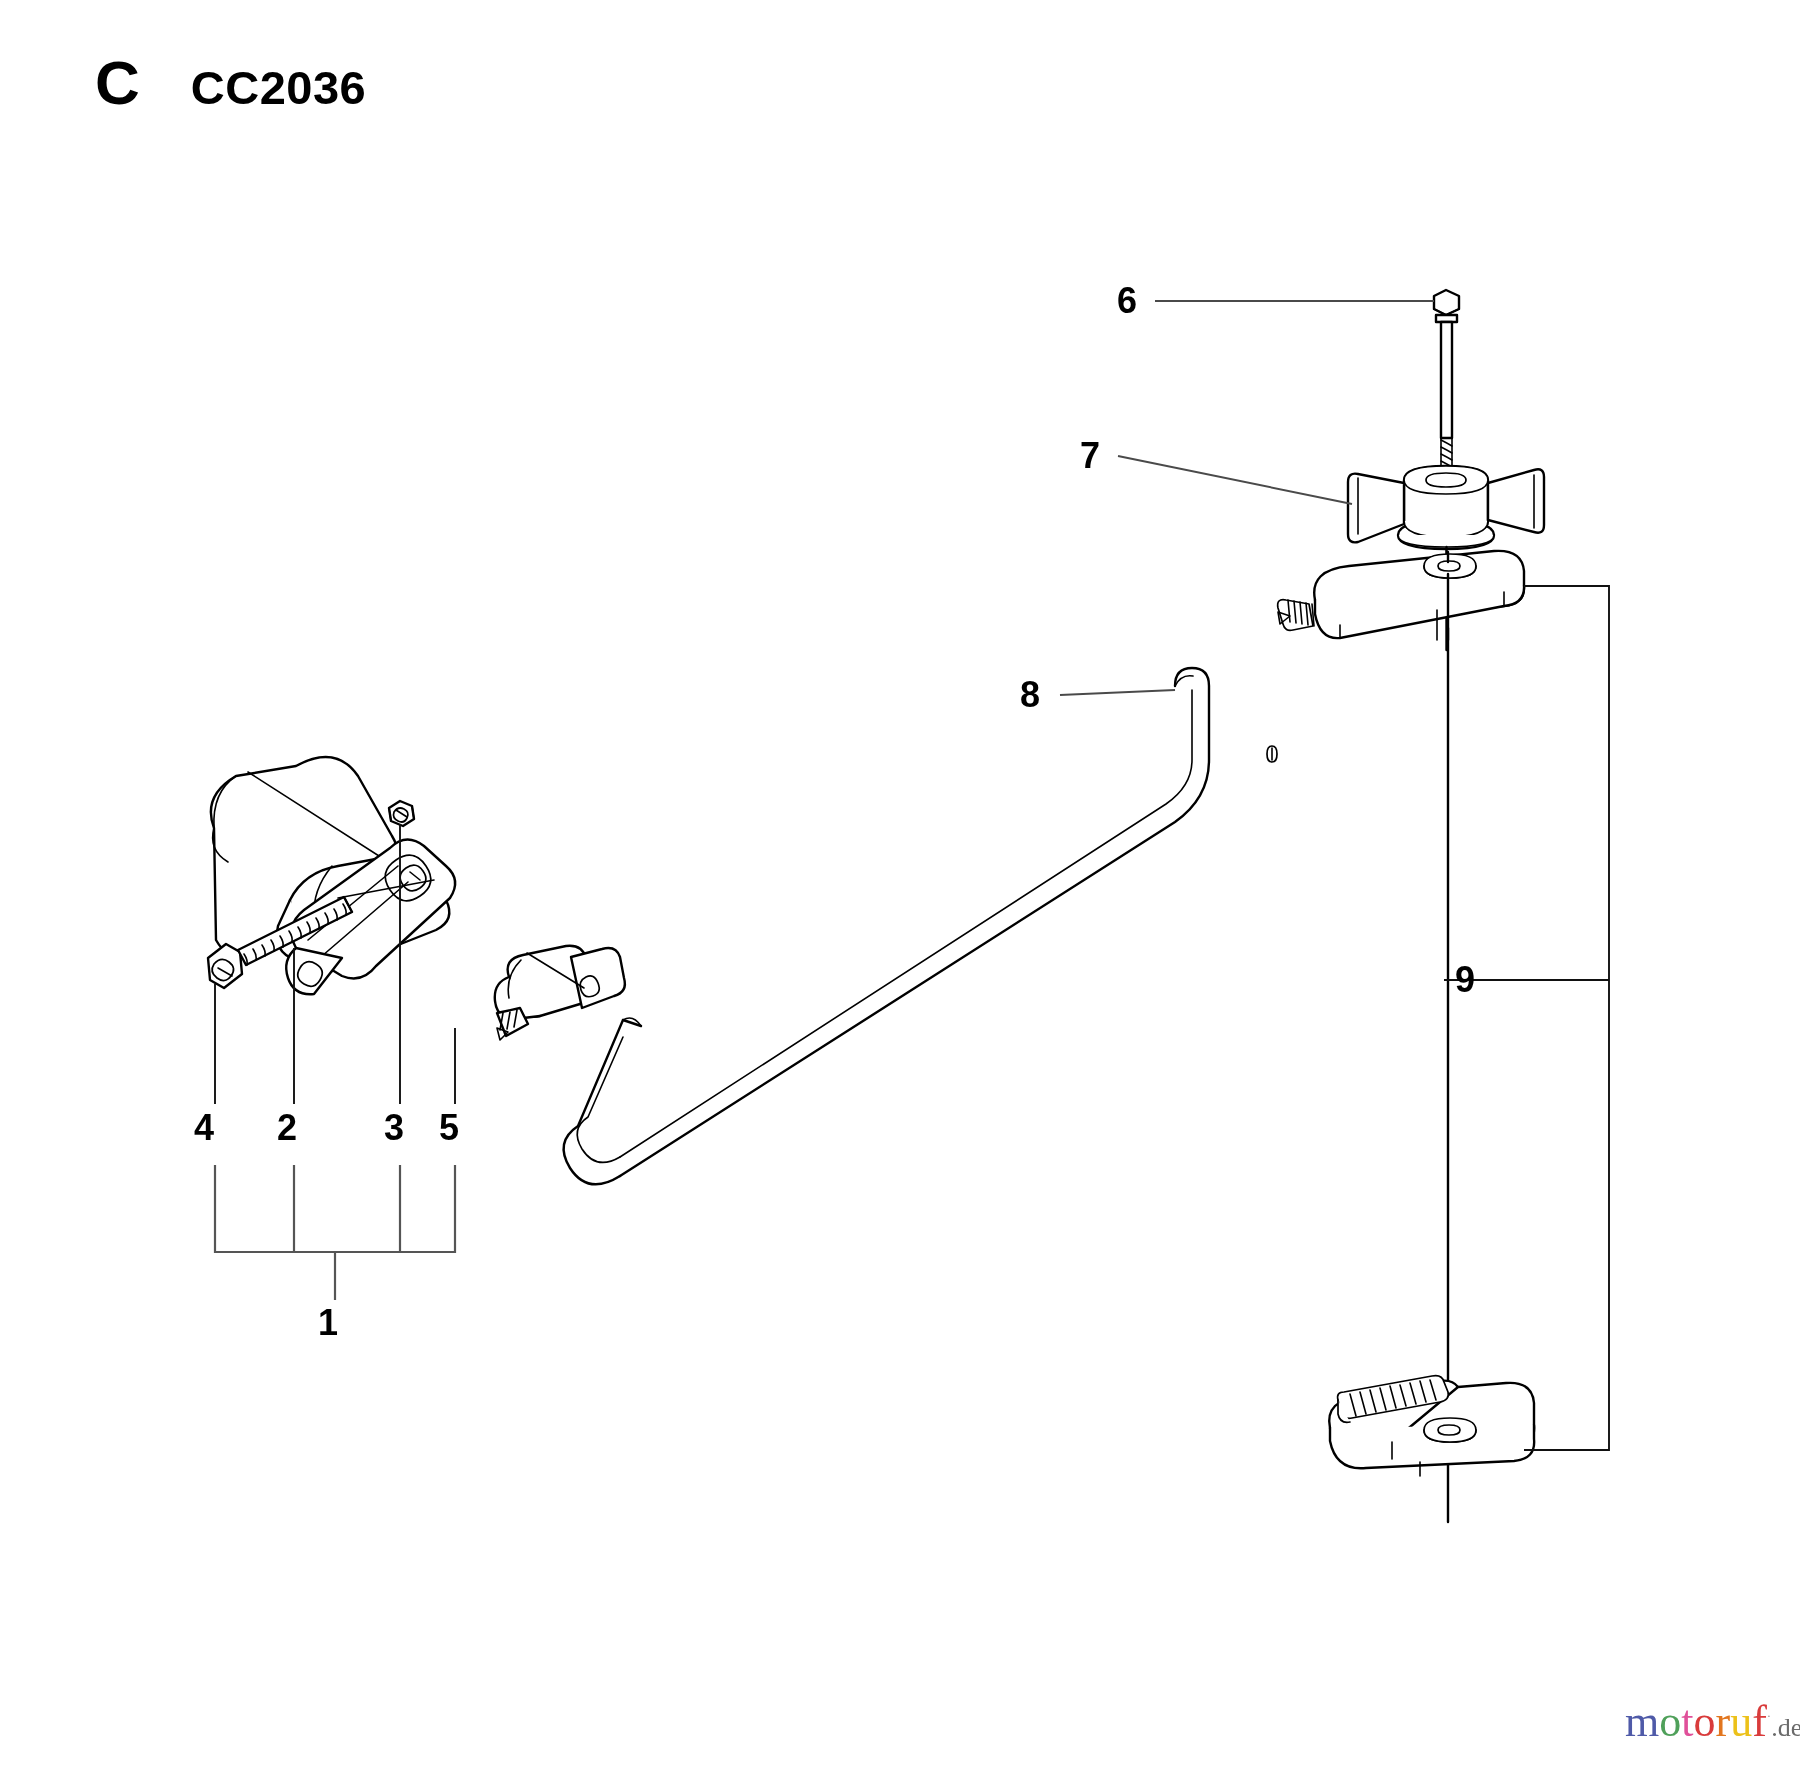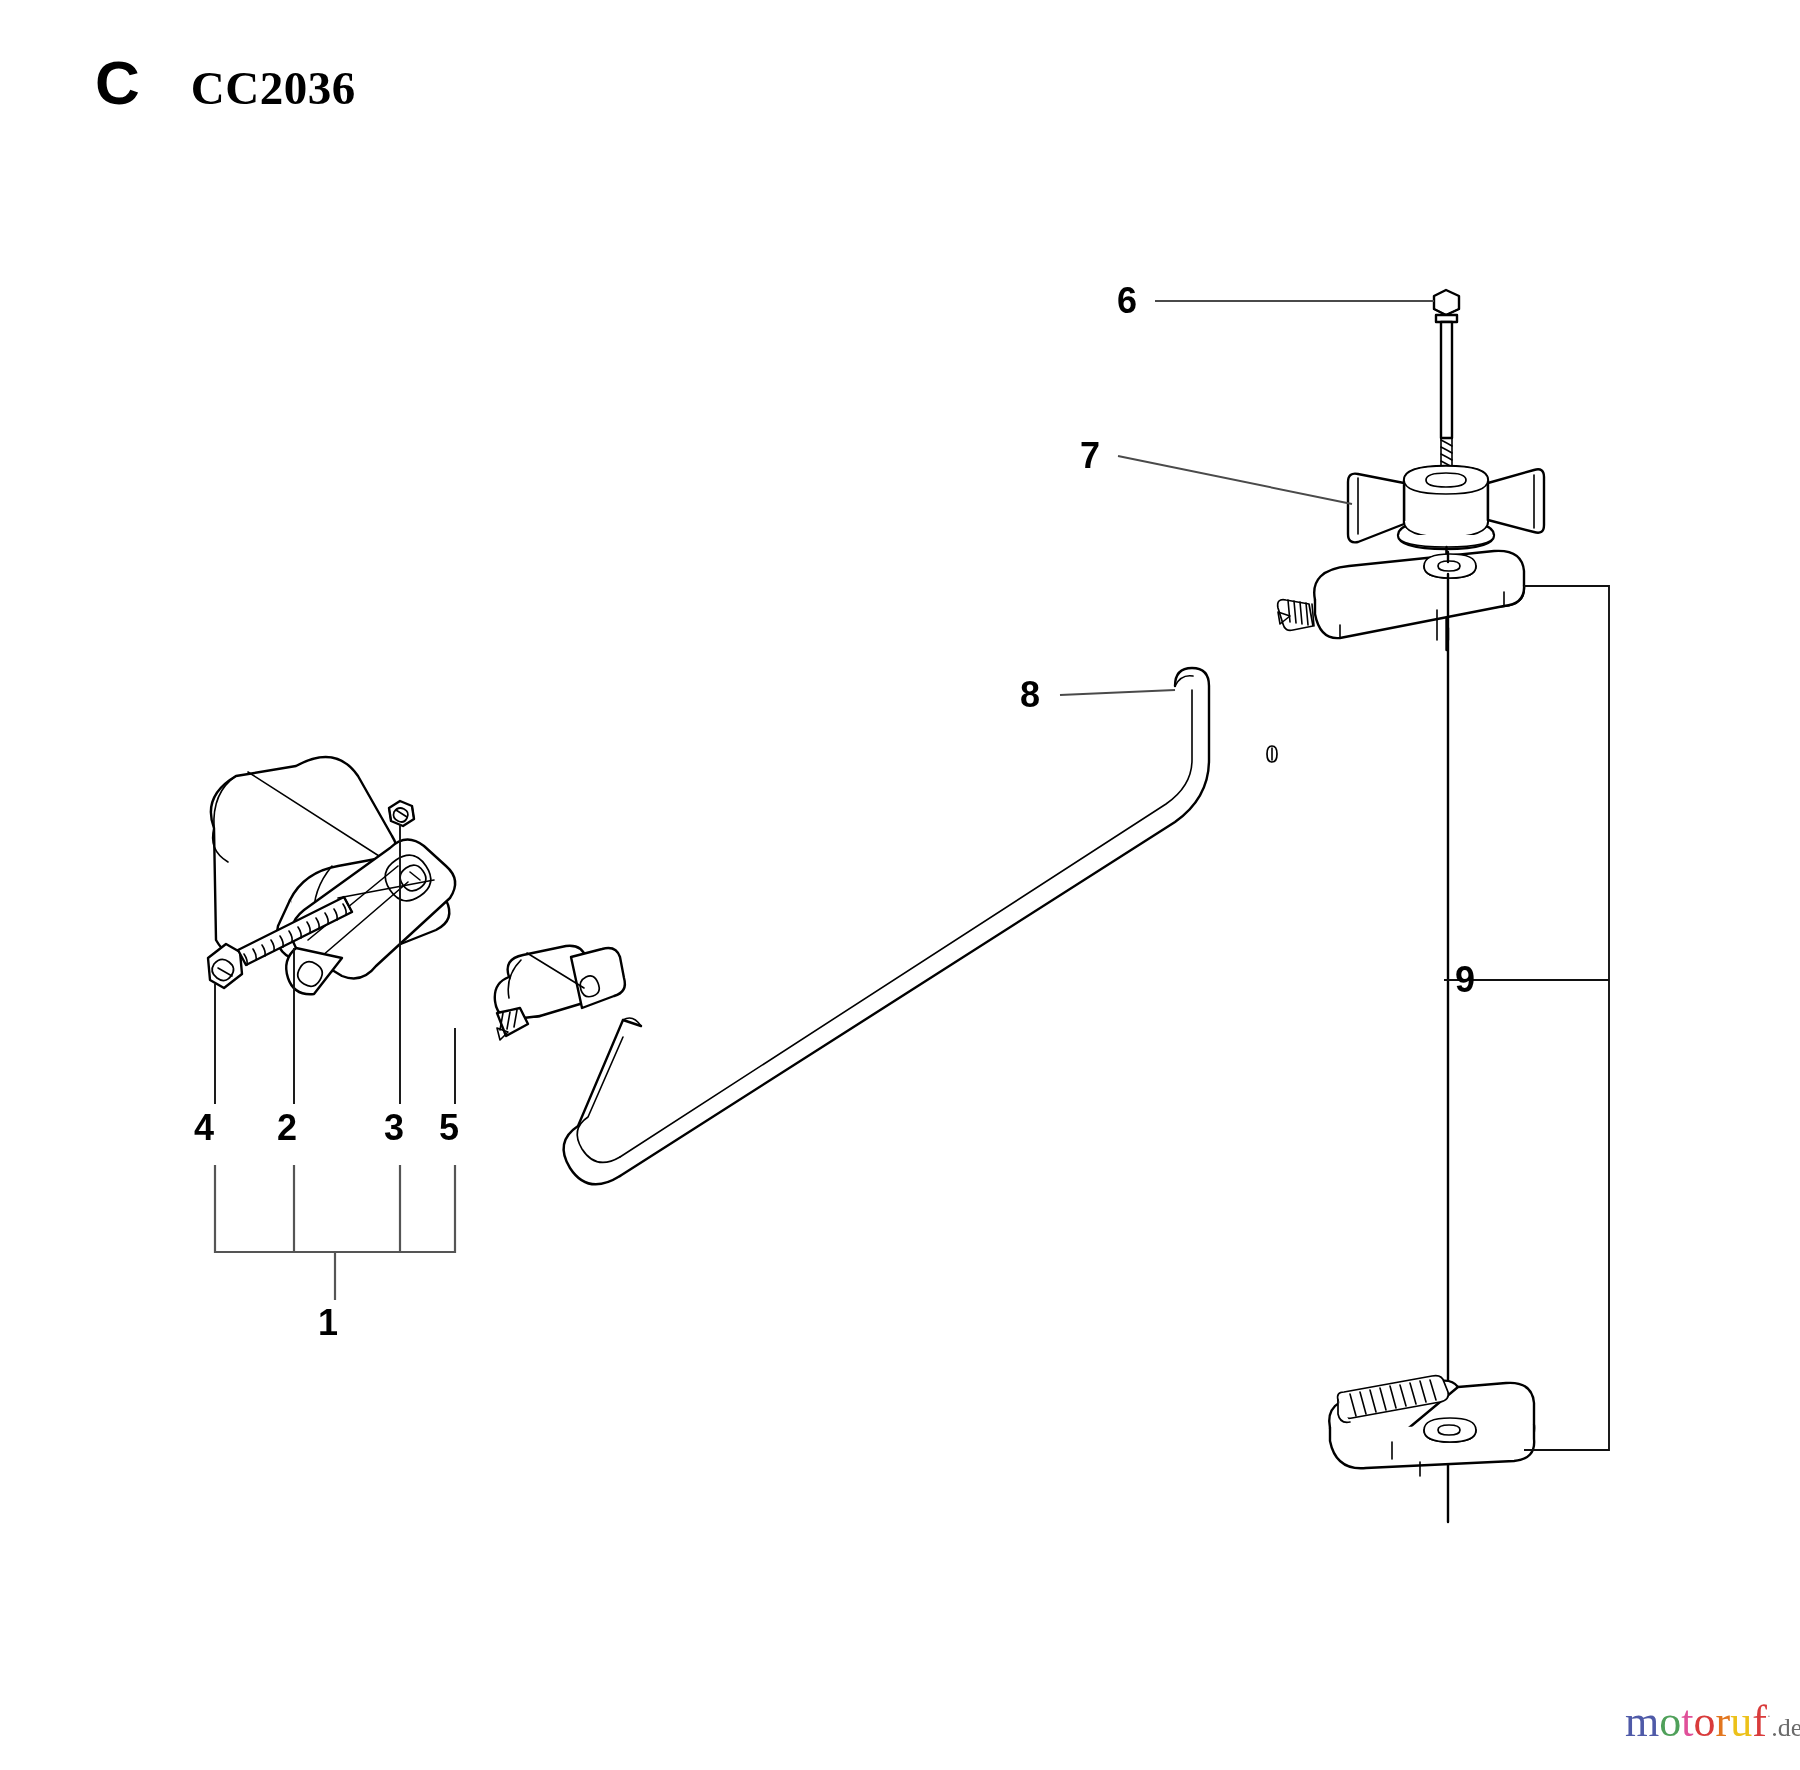--- a/index.html
+++ b/index.html
@@ -32,21 +32,20 @@
     color: #000000;
     line-height: 1;
     letter-spacing: -1px;
   }
   #model-code {
     font-size: 47px;
     font-weight: bold;
     color: #000000;
     line-height: 1;
     letter-spacing: 0.5px;
-    font-family: Liberation Serif, serif;
   }
   
   #drawing {
     position: absolute;
     left: 0;
     top: 0;
     width: 1800px;
     height: 1770px;
   }
   

